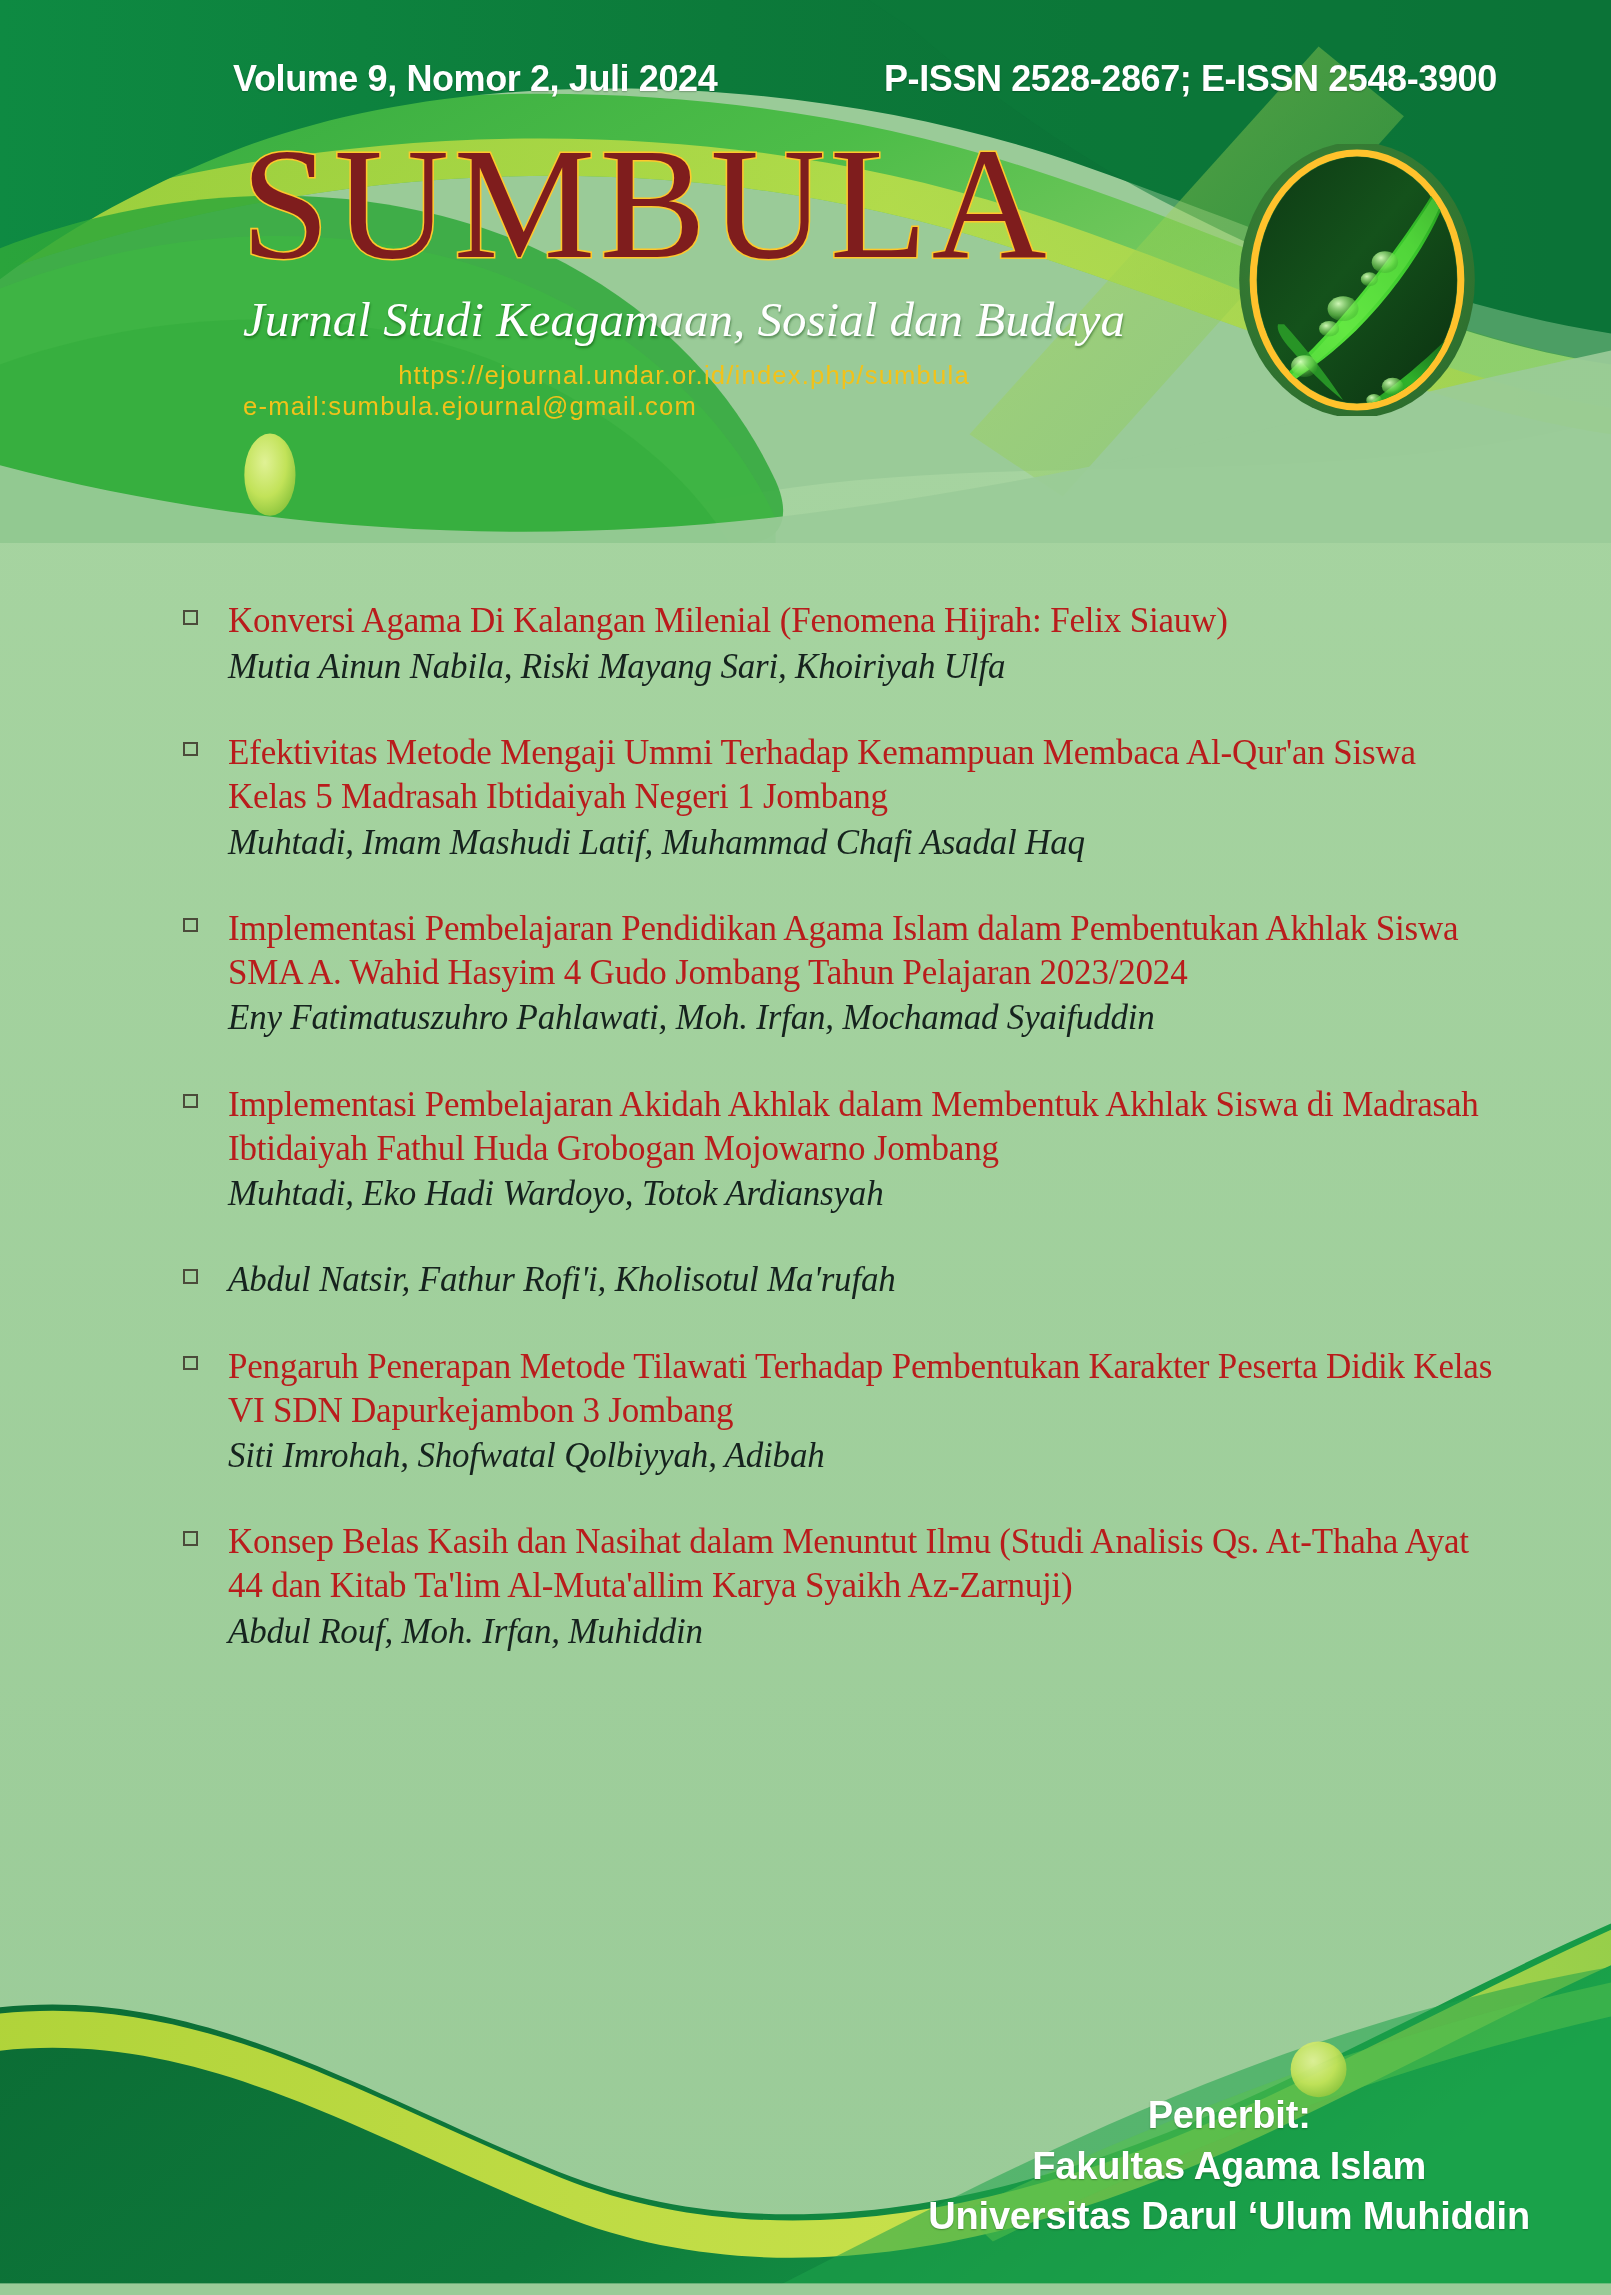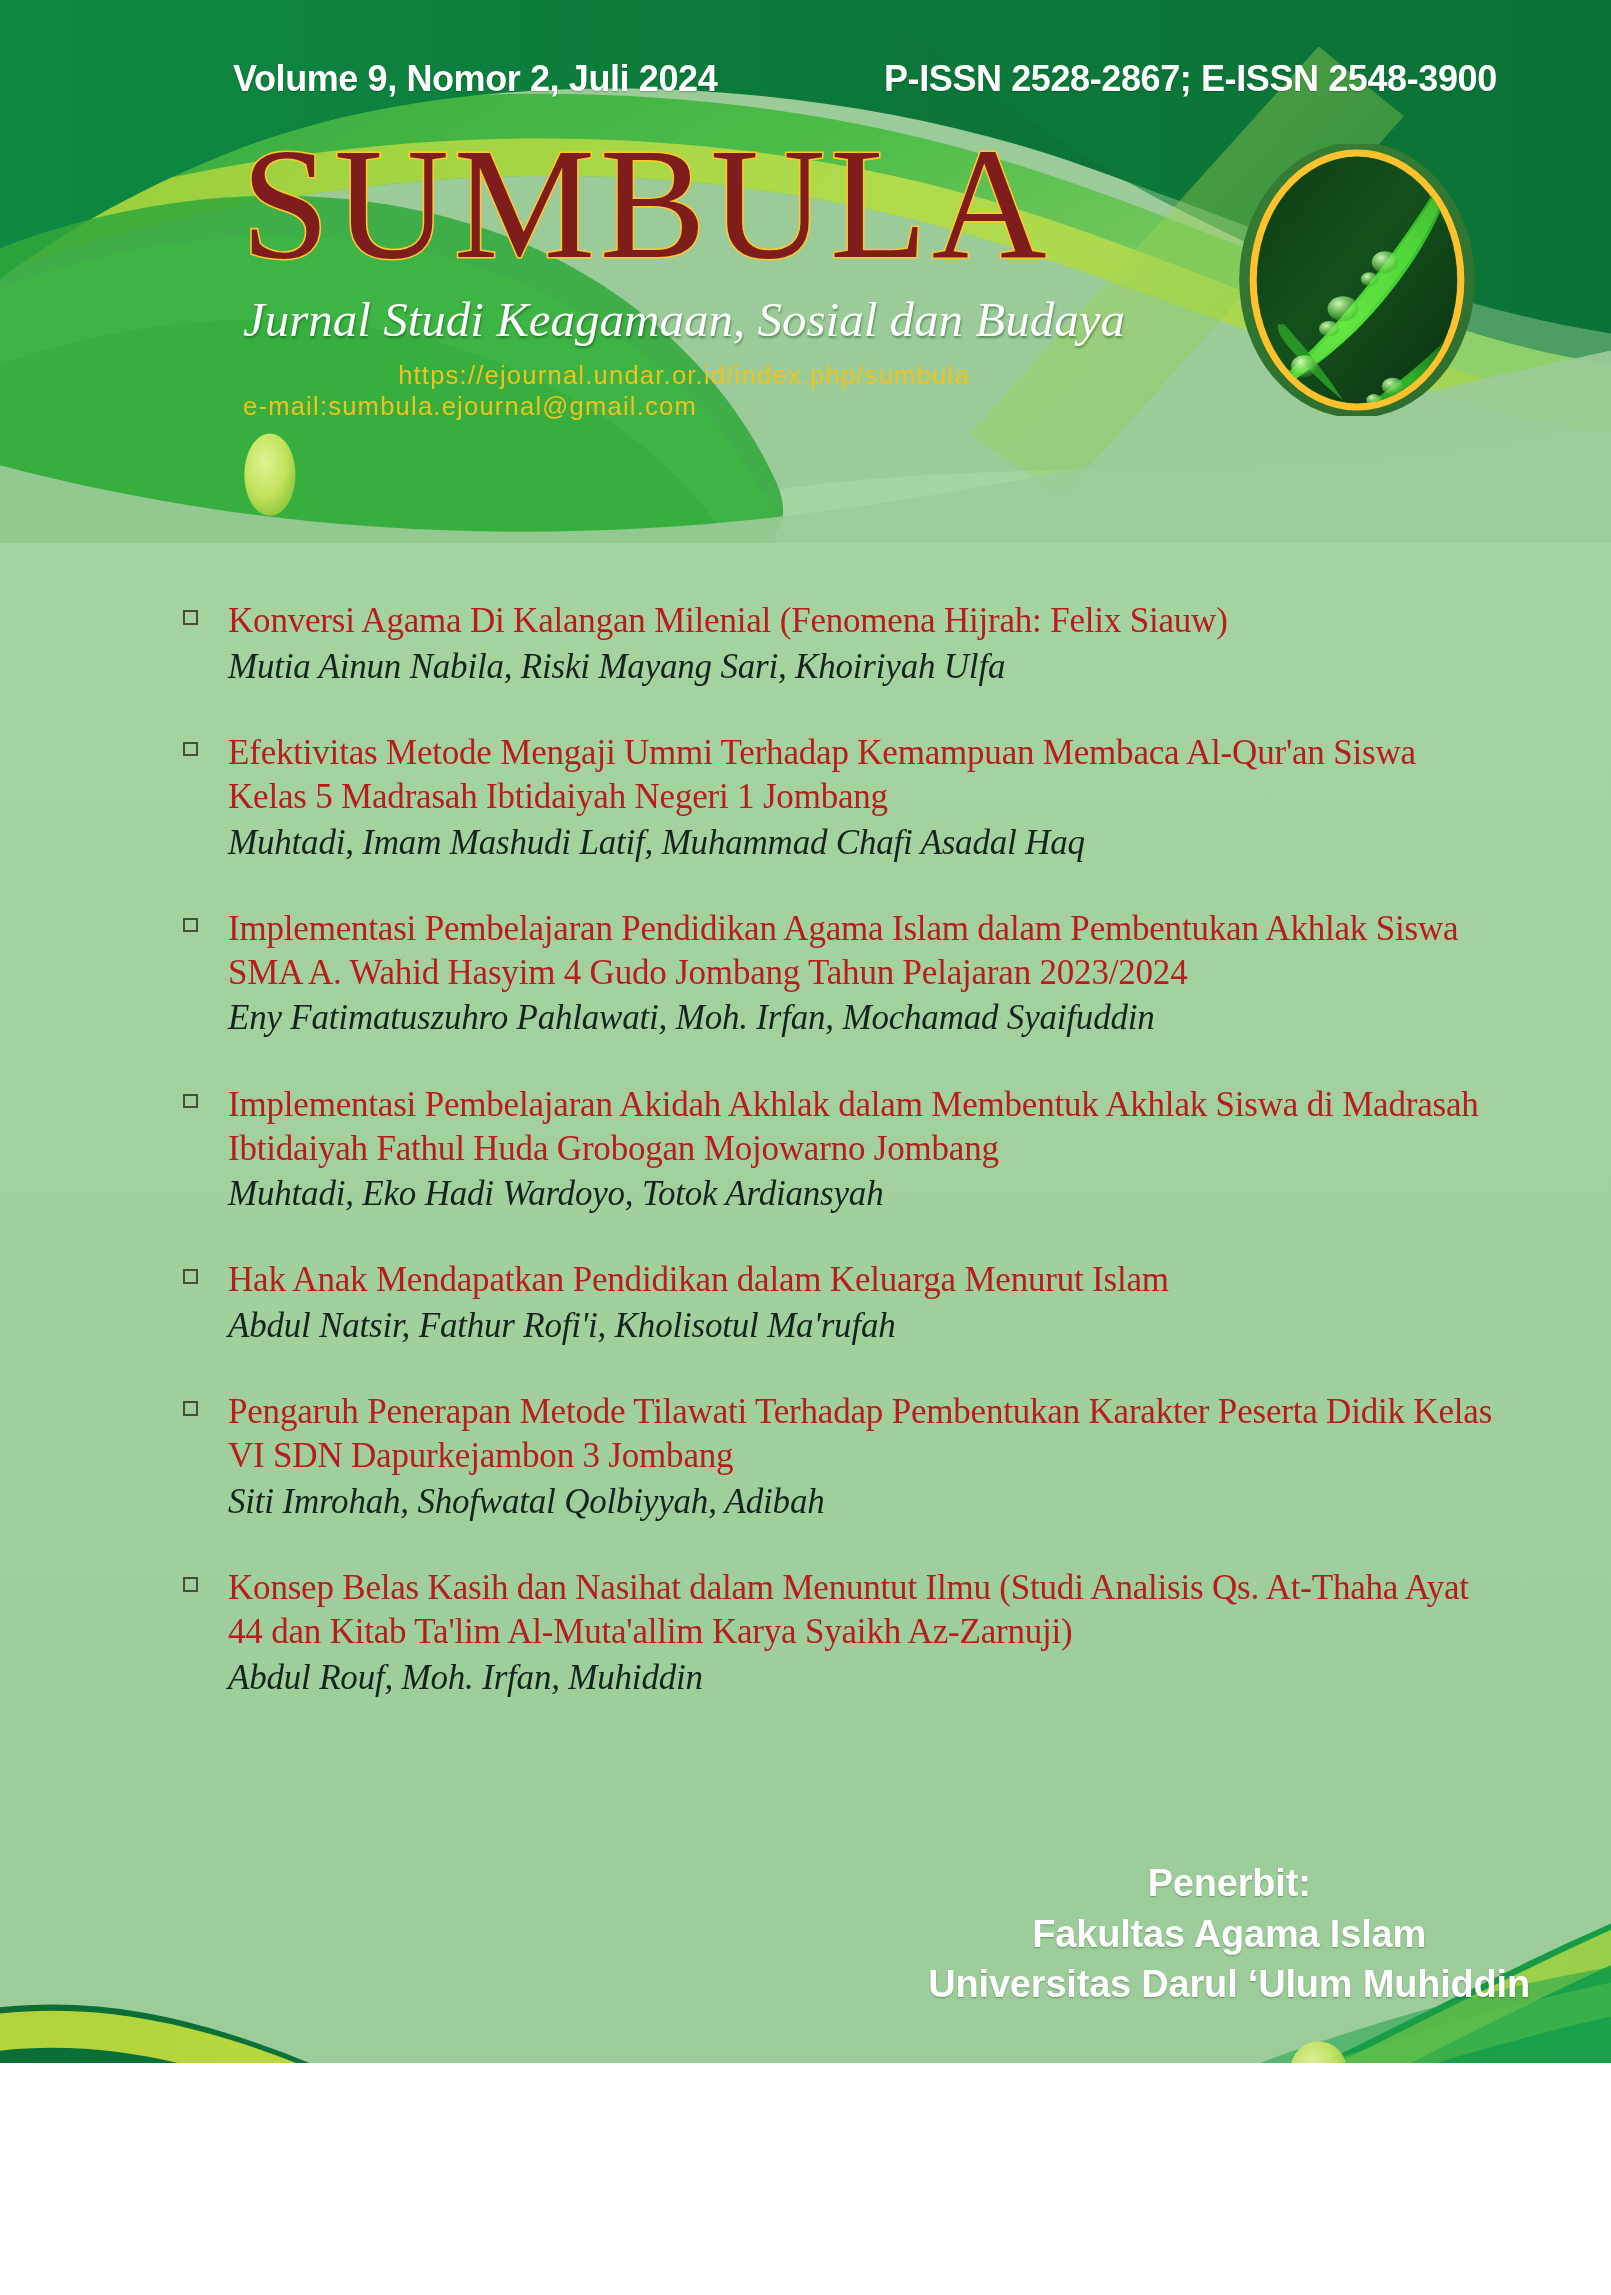--- a/index.html
+++ b/index.html
@@ -3,21 +3,21 @@
 <meta charset="utf-8">
 <style>
   html, body {
     margin: 0;
     padding: 0;
     background: #ffffff;
   }
   .cover {
     position: relative;
     width: 1611px;
-    height: 2063px;
+    height: 2295px;
     overflow: hidden;
     background: #9ACB98;
     font-family: "Liberation Sans", sans-serif;
   }
 
   
   .bg-svg {
     position: absolute;
     inset: 0;
     width: 1611px;
@@ -351,21 +351,20 @@
     </div>
 
     <div class="entry">
       <span class="bullet"></span>
       <div class="title">Implementasi Pembelajaran Akidah Akhlak dalam Membentuk Akhlak Siswa di Madrasah Ibtidaiyah Fathul Huda Grobogan Mojowarno Jombang</div>
       <div class="authors">Muhtadi, Eko Hadi Wardoyo, Totok Ardiansyah</div>
     </div>
 
     <div class="entry">
       <span class="bullet"></span>
-      <div class="title">Hak Anak Mendapatkan Pendidikan dalam Keluarga Menurut Islam</div>
       <div class="authors">Abdul Natsir, Fathur Rofi'i, Kholisotul Ma'rufah</div>
     </div>
 
 
     <div class="entry">
       <span class="bullet"></span>
       <div class="title">Pengaruh Penerapan Metode Tilawati Terhadap Pembentukan Karakter Peserta Didik Kelas VI SDN Dapurkejambon 3 Jombang</div>
       <div class="authors">Siti Imrohah, Shofwatal Qolbiyyah, Adibah</div>
     </div>
 

